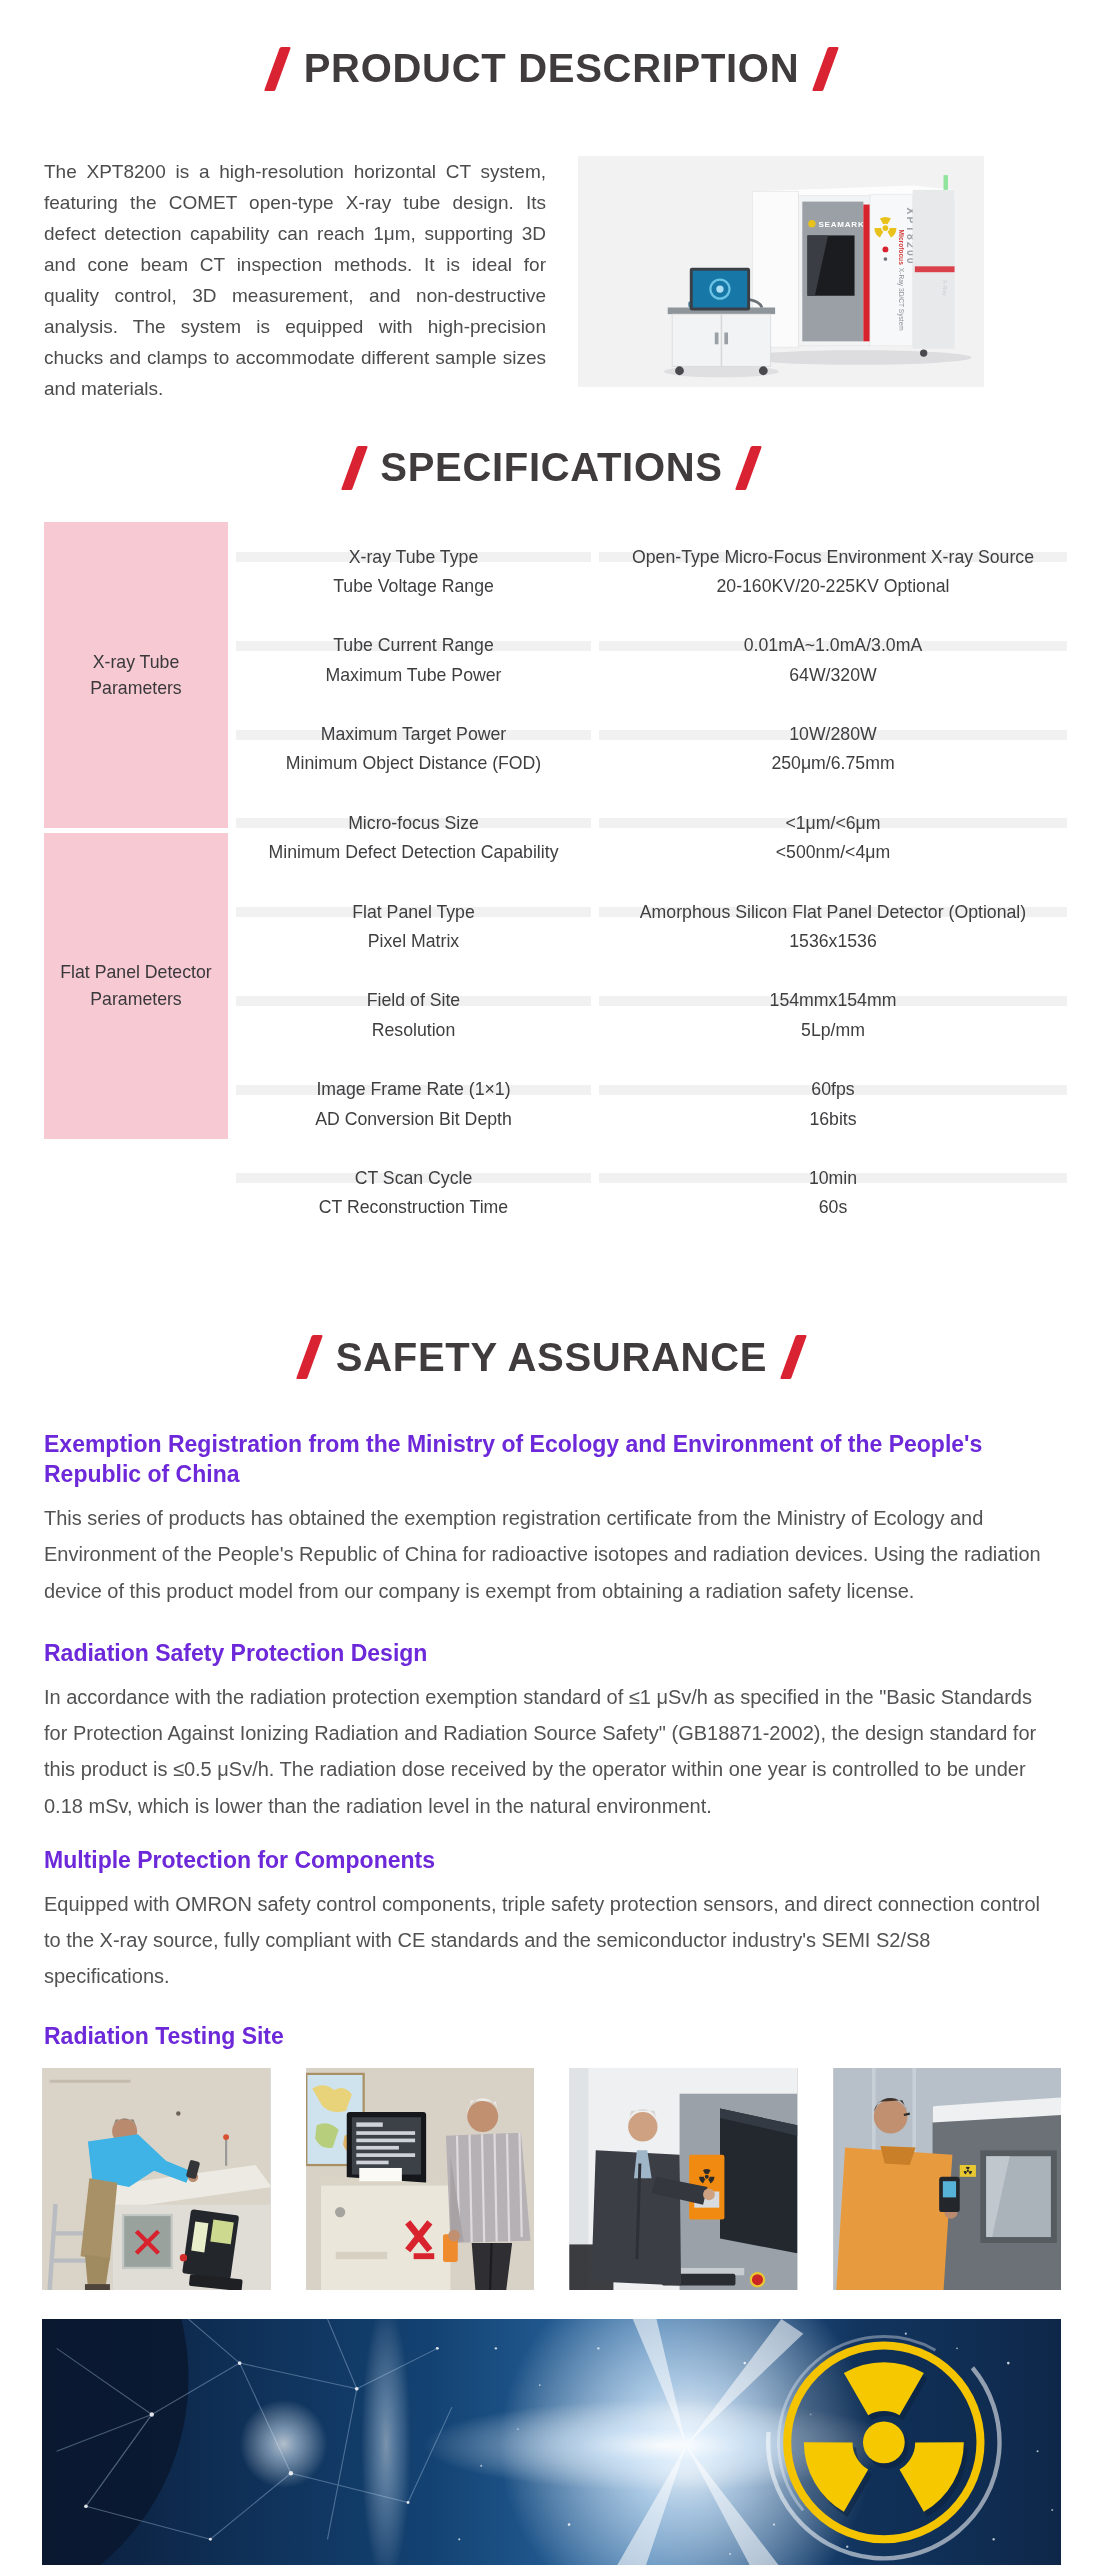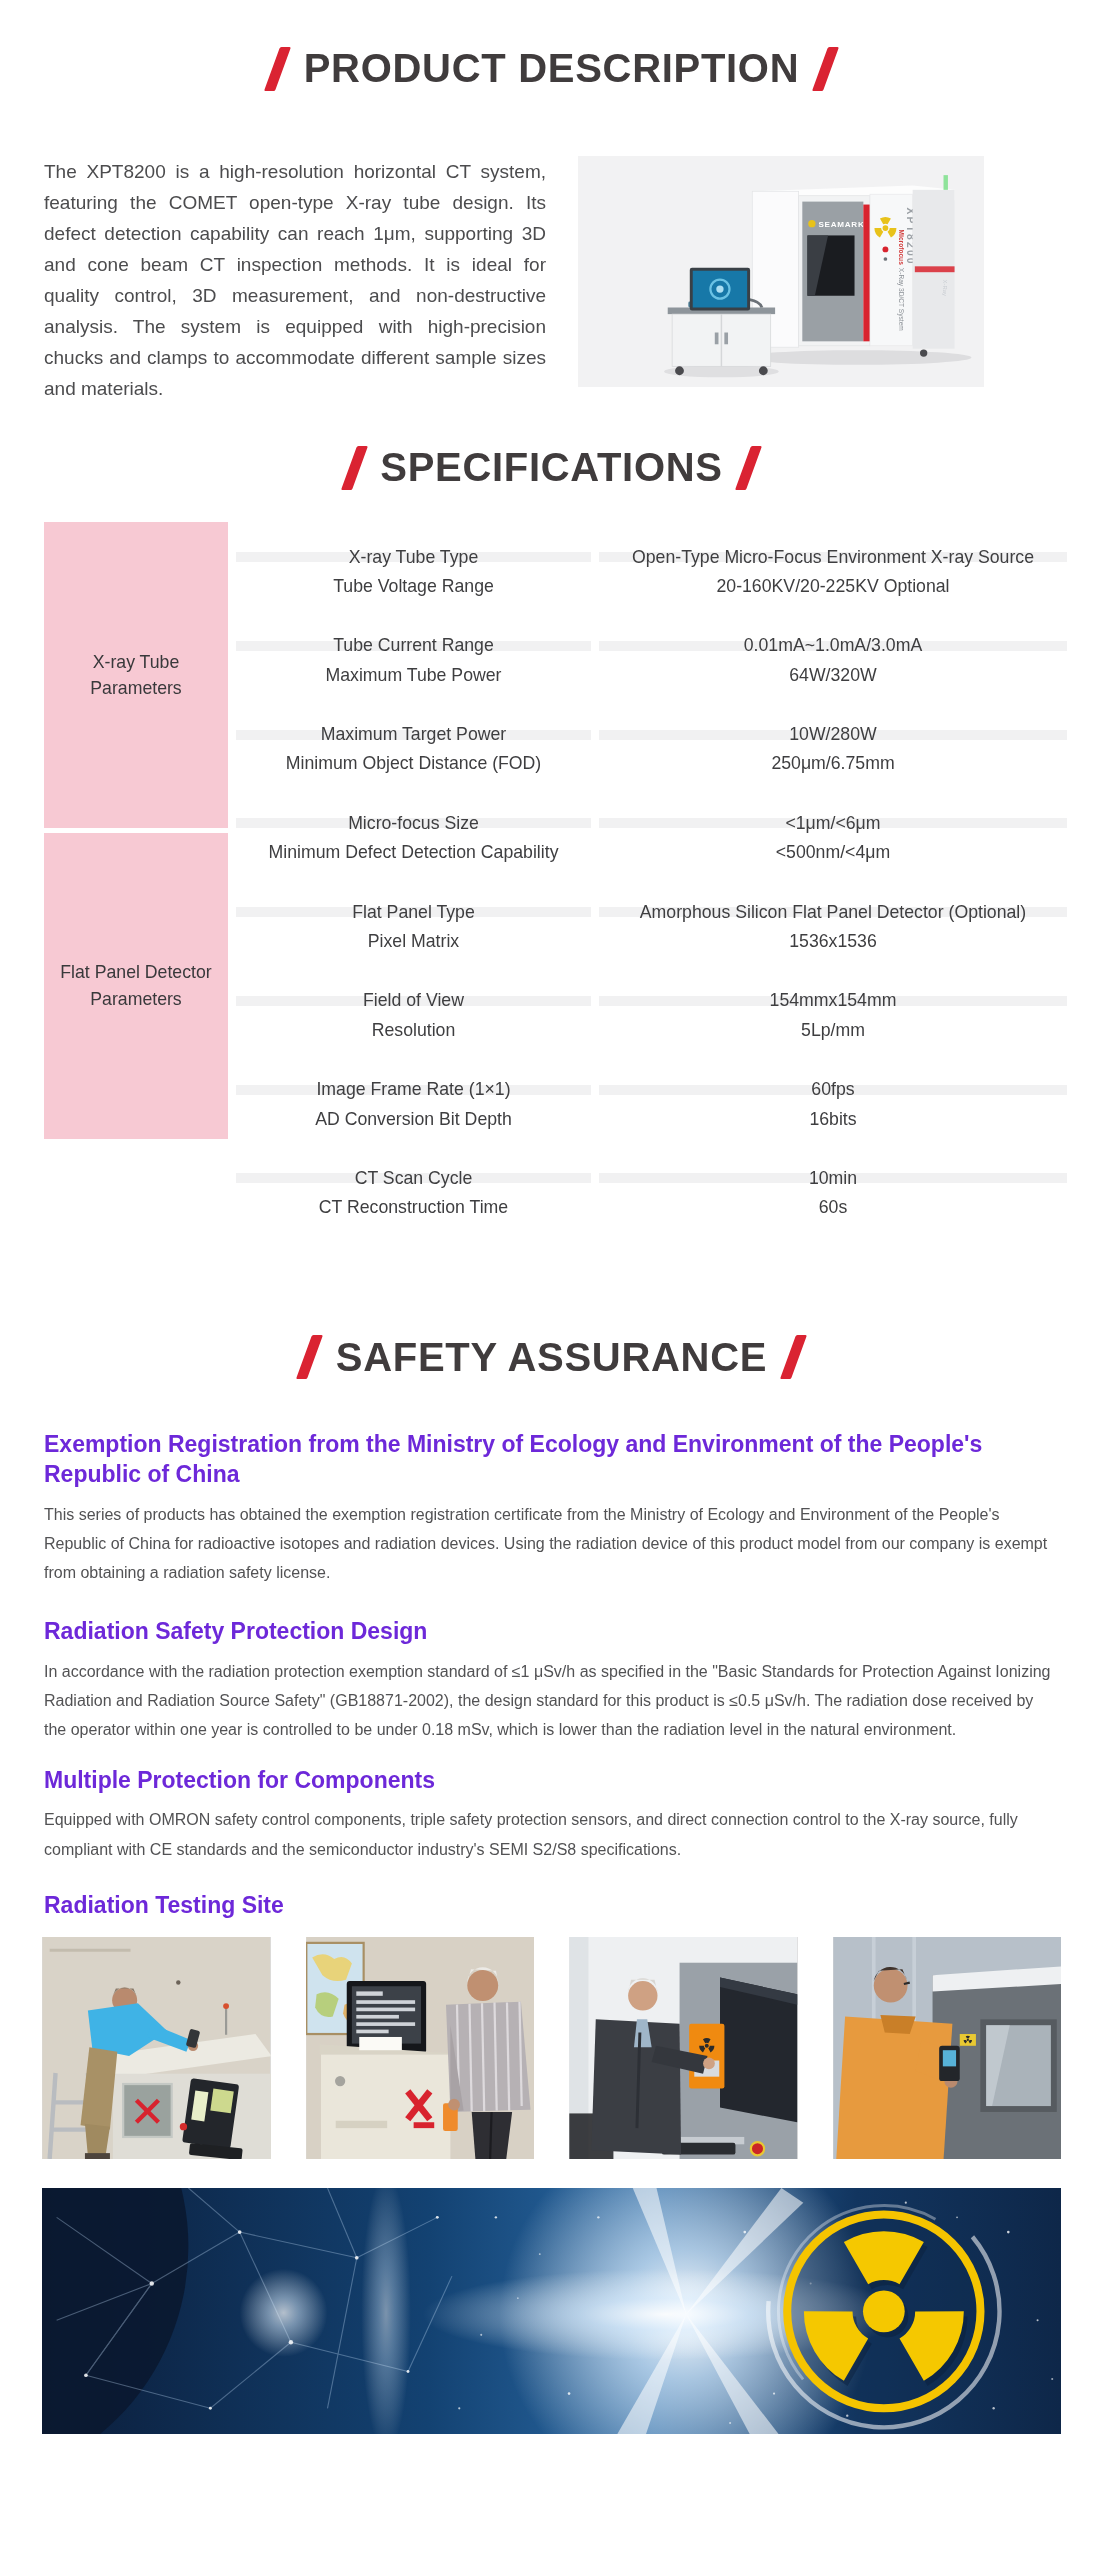--- a/index.html
+++ b/index.html
@@ -38,21 +38,21 @@
   }
   .g-cell{grid-column:1;background:var(--pink);display:flex;align-items:center;justify-content:center;
     text-align:center;line-height:1.5;padding:0 16px;color:#39393b;}
   .cell{display:flex;align-items:center;justify-content:center;text-align:center;padding:0 7.4px;}
   .lbl{grid-column:2;}
   .val{grid-column:3;}
   .r-odd{background:var(--rowgray);margin-top:30px;}
 
   
   .sub-head{margin:0 44px;font-size:23px;font-weight:bold;color:#6d28d9;line-height:1.32;max-width:986px;}
-  .sub-body{margin:10.3px 44px 0;font-size:16px;color:var(--bodytext);line-height:1.82;}
+  .sub-body{margin:10.3px 44px 0;font-size:20px;color:var(--bodytext);line-height:1.82;}
   .mt-sub1{margin-top:49px;}
   .mt-sub2{margin-top:29px;}
   .mt-sub3{margin-top:20.6px;}
   .mt-gallery{margin-top:26.5px;}
 
   
   .photos{display:flex;gap:35px;padding:0 42px;margin-top:16px;}
   .photo{flex:1;height:222px;overflow:hidden;background:#ddd;}
   .photo svg{display:block;width:100%;height:100%;}
 
@@ -155,21 +155,21 @@
   <div class="cell lbl" style="grid-row:6">Minimum Object Distance (FOD)</div>
   <div class="cell val" style="grid-row:6">250μm/6.75mm</div>
   <div class="cell lbl r-odd" style="grid-row:7">Micro-focus Size</div>
   <div class="cell val r-odd" style="grid-row:7">&lt;1μm/&lt;6μm</div>
   <div class="cell lbl" style="grid-row:8">Minimum Defect Detection Capability</div>
   <div class="cell val" style="grid-row:8">&lt;500nm/&lt;4μm</div>
   <div class="cell lbl r-odd" style="grid-row:9">Flat Panel Type</div>
   <div class="cell val r-odd" style="grid-row:9">Amorphous Silicon Flat Panel Detector (Optional)</div>
   <div class="cell lbl" style="grid-row:10">Pixel Matrix</div>
   <div class="cell val" style="grid-row:10">1536x1536</div>
-  <div class="cell lbl r-odd" style="grid-row:11">Field of View</div>
+  <div class="cell lbl r-odd" style="grid-row:11">Field of Site</div>
   <div class="cell val r-odd" style="grid-row:11">154mmx154mm</div>
   <div class="cell lbl" style="grid-row:12">Resolution</div>
   <div class="cell val" style="grid-row:12">5Lp/mm</div>
   <div class="cell lbl r-odd" style="grid-row:13">Image Frame Rate (1×1)</div>
   <div class="cell val r-odd" style="grid-row:13">60fps</div>
   <div class="cell lbl" style="grid-row:14">AD Conversion Bit Depth</div>
   <div class="cell val" style="grid-row:14">16bits</div>
   <div class="cell lbl r-odd" style="grid-row:15">CT Scan Cycle</div>
   <div class="cell val r-odd" style="grid-row:15">10min</div>
   <div class="cell lbl" style="grid-row:16">CT Reconstruction Time</div>

